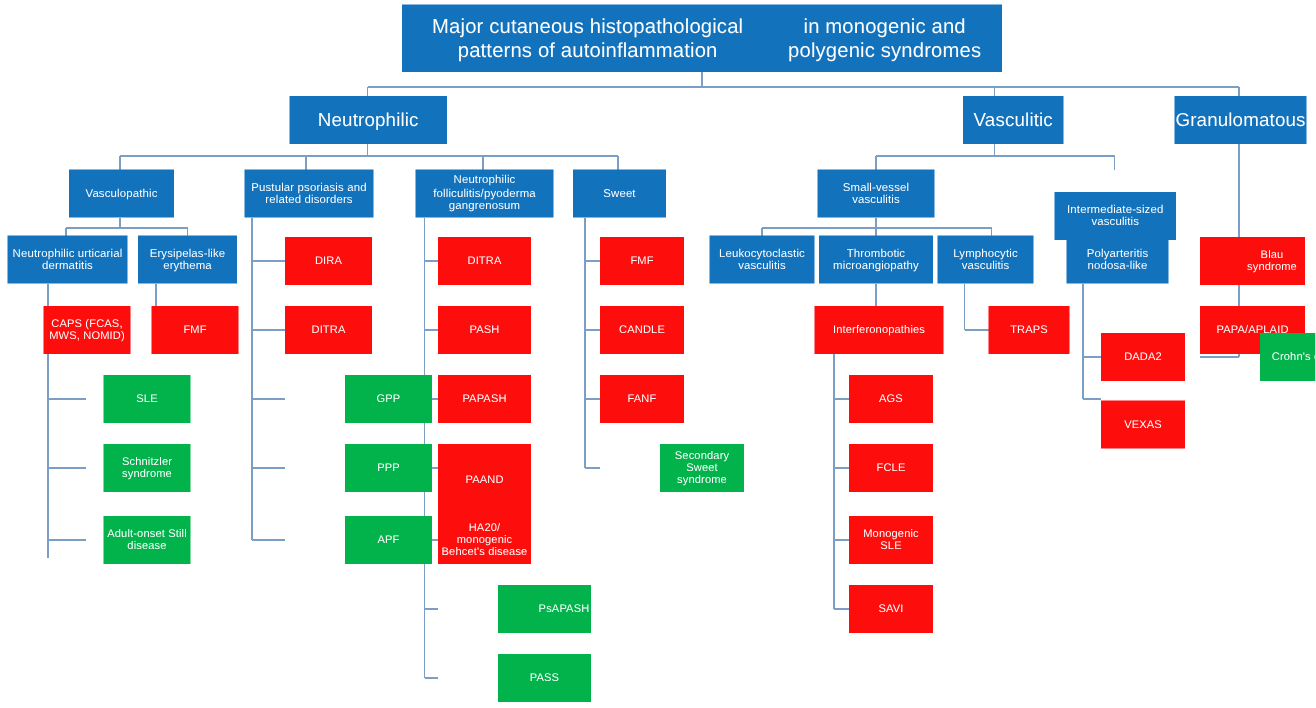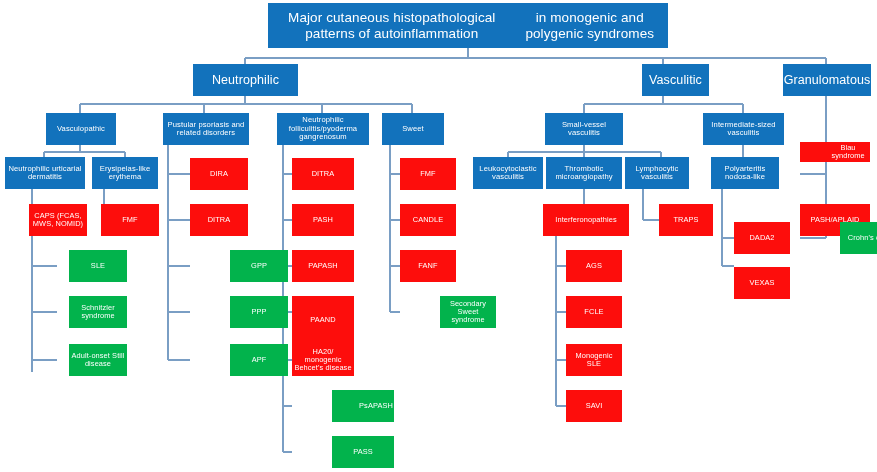--- a/index.html
+++ b/index.html
@@ -147,21 +147,21 @@
   </div>
   <div class="node blue lvl2" style="left:277px;top:113px;width:92px;height:32px;">
     <span>Neutrophilic folliculitis/pyoderma gangrenosum</span>
   </div>
   <div class="node blue lvl2" style="left:382px;top:113px;width:62px;height:32px;">
     <span>Sweet</span>
   </div>
   <div class="node blue lvl2" style="left:545px;top:113px;width:78px;height:32px;">
     <span>Small-vessel vasculitis</span>
   </div>
-  <div class="node blue lvl2" style="left:703px;top:113px;width:81px;height:32px;">
+  <div class="node blue lvl2" style="left:703px;top:128px;width:81px;height:32px;">
     <span>Intermediate-sized vasculitis</span>
   </div>
 
   <div class="node blue lvl2" style="left:5px;top:157px;width:80px;height:32px;">
     <span>Neutrophilic urticarial dermatitis</span>
   </div>
   <div class="node blue lvl2" style="left:92px;top:157px;width:66px;height:32px;">
     <span>Erysipelas-like erythema</span>
   </div>
   <div class="node blue lvl2" style="left:473px;top:157px;width:70px;height:32px;">
@@ -265,23 +265,23 @@
     <span>SAVI</span>
   </div>
 
   <div class="node red leaf" style="left:734px;top:222px;width:56px;height:32px;">
     <span>DADA2</span>
   </div>
   <div class="node red leaf" style="left:734px;top:267px;width:56px;height:32px;">
     <span>VEXAS</span>
   </div>
 
-  <div class="node red leaf" style="left:800px;top:142px;width:70px;height:20px;padding-left:28px;">
+  <div class="node red leaf" style="left:800px;top:158px;width:70px;height:32px;padding-left:28px;">
     <span>Blau syndrome</span>
   </div>
   <div class="node red leaf" style="left:800px;top:204px;width:70px;height:32px;">
-    <span>PASH/APLAID</span>
+    <span>PAPA/APLAID</span>
   </div>
   <div class="node green leaf" style="left:800px;top:222px;width:70px;height:32px;">
     <span>Crohn's disease</span>
   </div>
 
 </div>
 
 </body></html>

